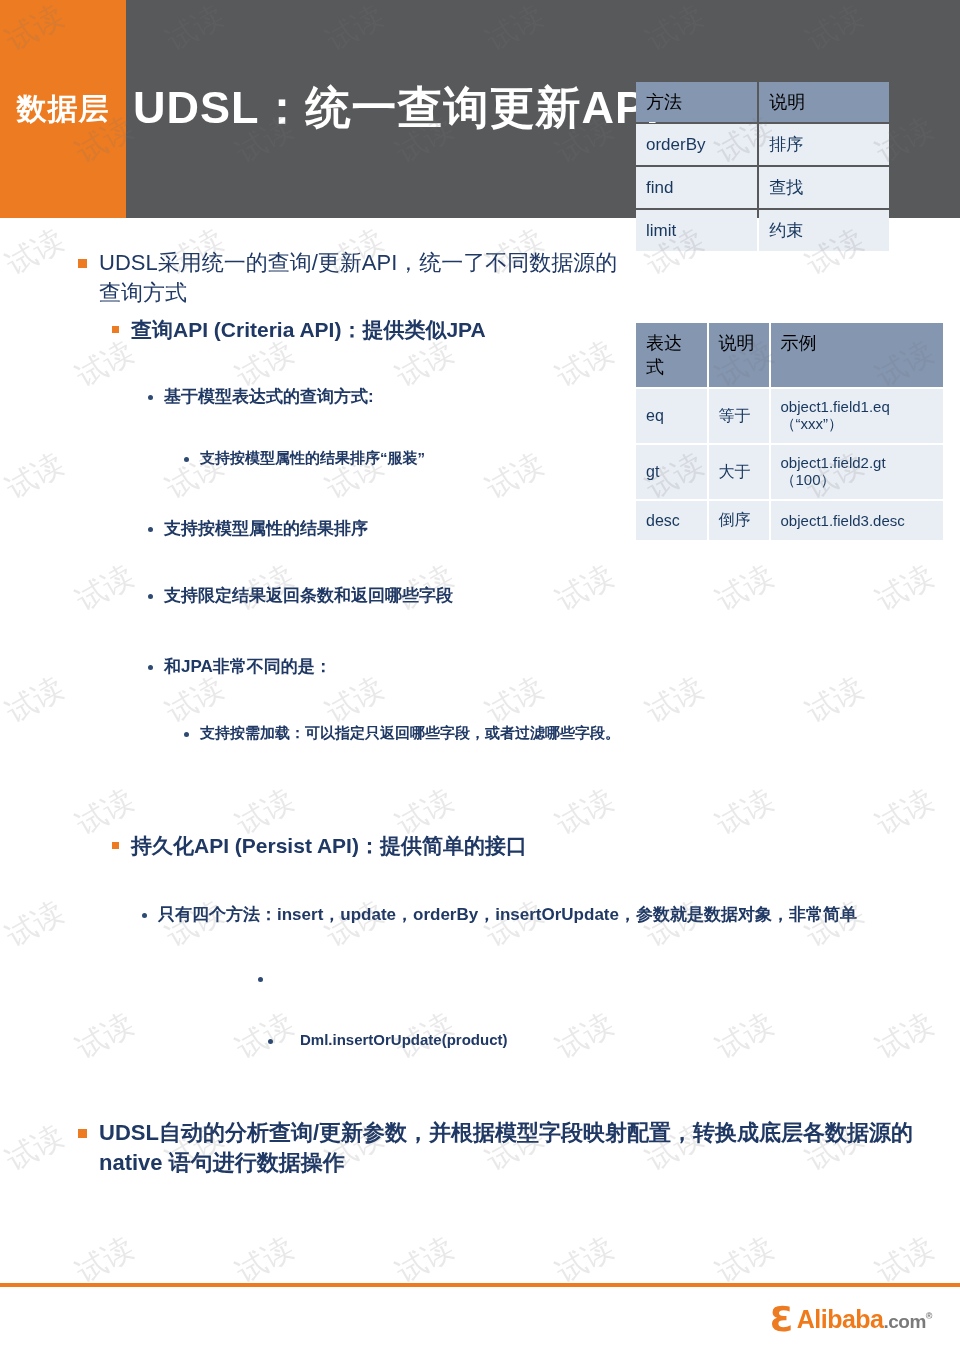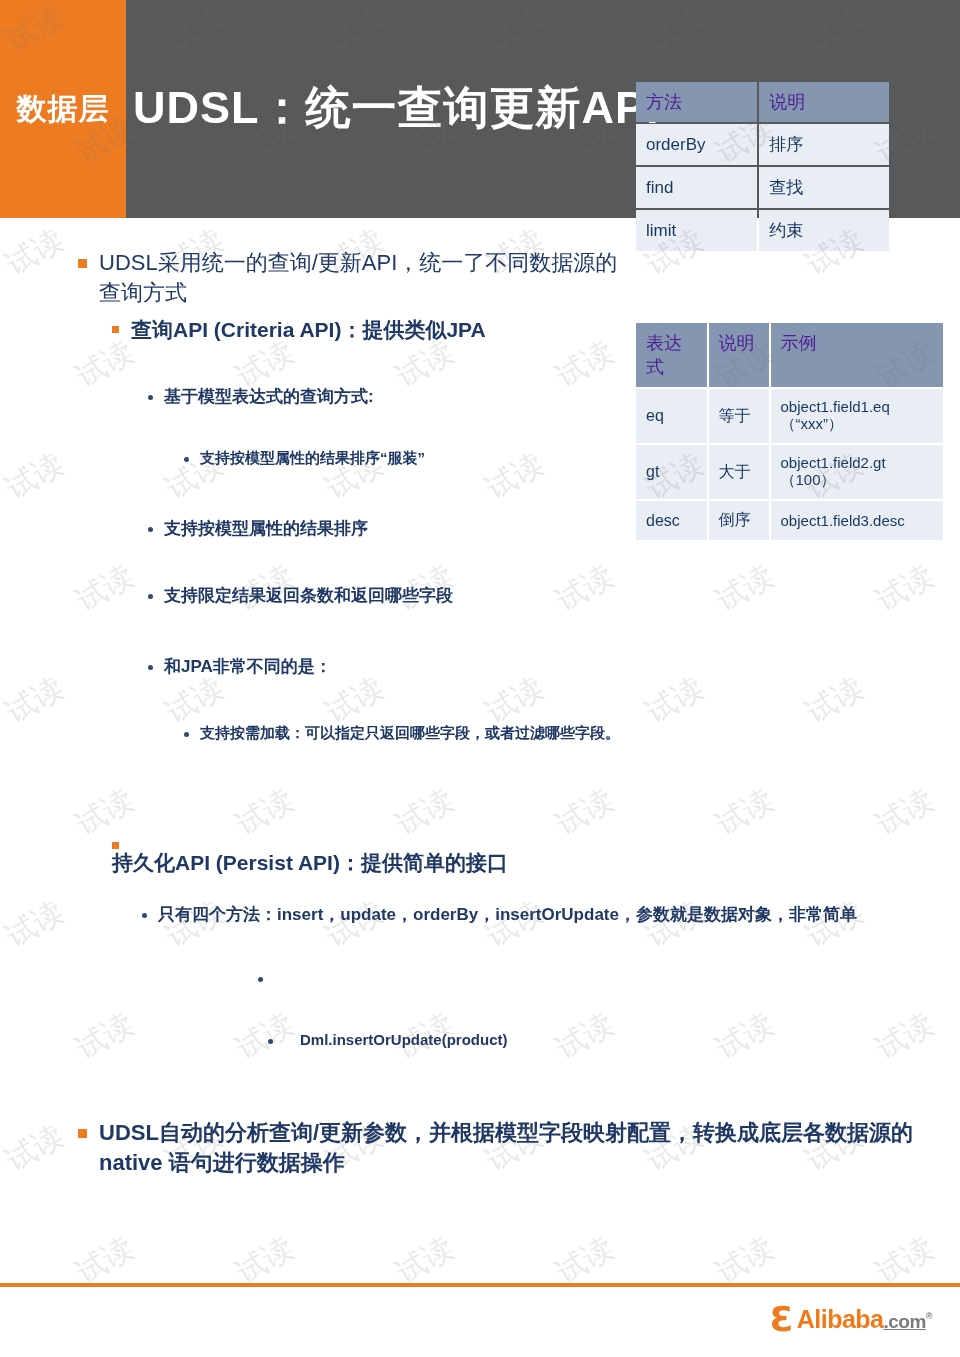--- a/index.html
+++ b/index.html
@@ -85,21 +85,21 @@
   .big { font-size: 22px; font-weight: bold; }
 
   
   table { border-collapse: separate; border-spacing: 2px; }
   .tbl {
     position: absolute;
     z-index: 20;
   }
   .tbl th {
     background: #8496b0;
-    color: #4c1d95;
+    color: #000000;
     font-weight: normal;
     font-size: 18px;
     text-align: left;
     padding: 8px 10px;
     vertical-align: top;
   }
   .tbl td {
     background: #e9edf4;
     color: #17375e;
     font-size: 17px;
@@ -130,21 +130,21 @@
   }
   .logo-mark {
     font-size: 34px; color: #ec7b22; font-weight: bold;
     font-family: "DejaVu Sans", sans-serif;
     line-height: 1; margin-right: 6px;
   }
   .logo-text {
     font-size: 25px; font-weight: bold; color: #f07a1a;
     letter-spacing: -0.5px;
   }
-  .logo-text .dotcom { color: #7a7a7a; font-size: 19px; font-weight: bold; text-decoration: underline; }
+  .logo-text .dotcom { color: #7a7a7a; font-size: 19px; font-weight: bold; }
   .logo-tm { font-size: 9px; color: #7a7a7a; vertical-align: super; }
 </style>
 </head>
 <body>
 
 <div class="slide">
 
   <div class="header">
     <div class="header-tag">
       <span>数据层</span>
@@ -187,21 +187,21 @@
     <div class="bullet-row" style="left:148px; top:438px; width:460px;">
       <div class="marker-dot"></div>
       <div class="txt l3">和JPA非常不同的是：</div>
     </div>
 
     <div class="bullet-row" style="left:184px; top:505px; width:440px;">
       <div class="marker-dot"></div>
       <div class="txt l4">支持按需加载：可以指定只返回哪些字段，或者过滤哪些字段。</div>
     </div>
 
-    <div class="bullet-row" style="left:112px; top:614px; width:520px;flex-direction:column;">
+    <div class="bullet-row" style="left:112px; top:614px; width:520px;">
       <div class="marker-sq small"></div>
       <div class="txt l2">持久化API (Persist API)：提供简单的接口</div>
     </div>
 
     <div class="bullet-row" style="left:142px; top:686px; width:790px;">
       <div class="marker-dot"></div>
       <div class="txt l3">只有四个方法：insert，update，orderBy，insertOrUpdate，参数就是数据对象，非常简单</div>
     </div>
 
     <div class="bullet-row" style="left:258px; top:750px; width:640px;">

